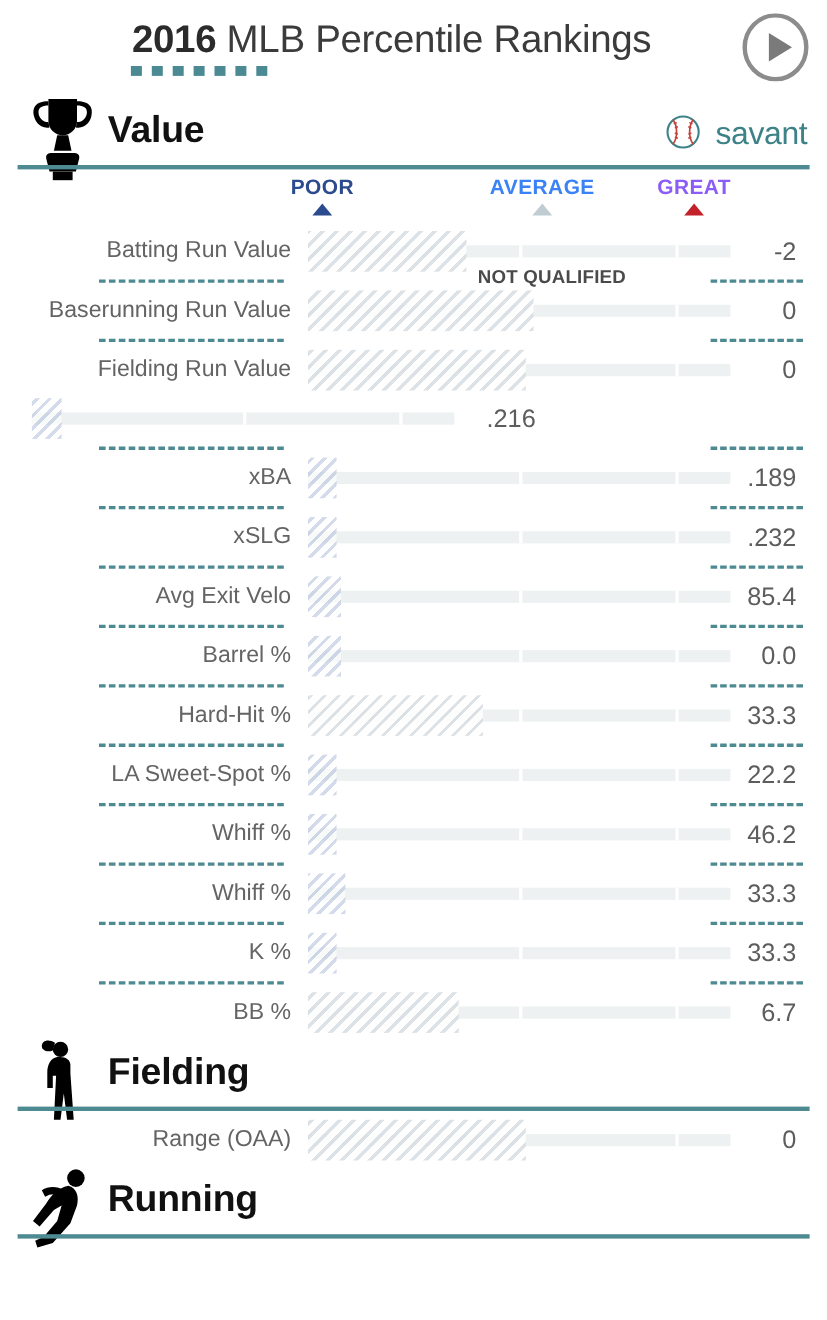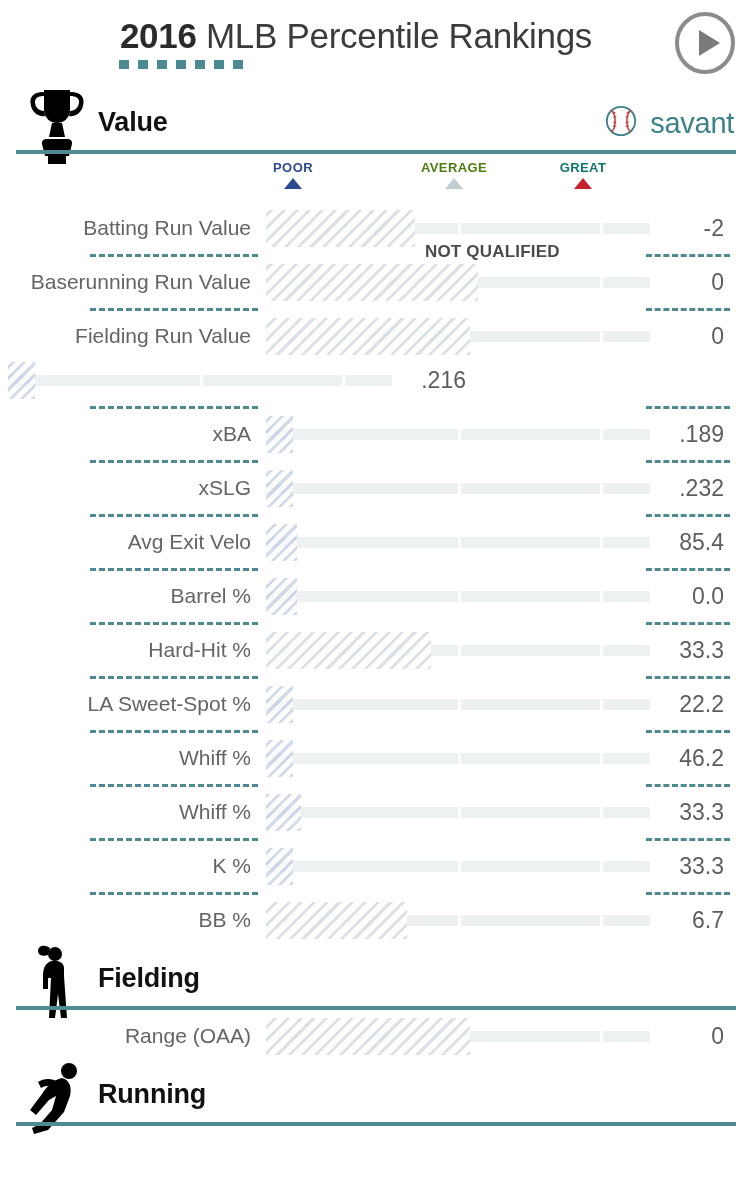--- a/index.html
+++ b/index.html
@@ -60,21 +60,21 @@
     position: absolute;
     left: 22px;
     bottom: -4px;
     width: 70px;
     height: 76px;
   }
   .section-title {
     position: absolute;
     left: 98px;
     bottom: 20px;
-    font-size: 27px;
+    font-size: 34px;
     font-weight: bold;
     color: #111;
     letter-spacing: -0.2px;
   }
   .section-rule {
     position: absolute;
     left: 16px; right: 16px;
     bottom: 4px;
     height: 4px;
     background: #4e8a91;
@@ -94,20 +94,21 @@
   }
 
   
   .rows { position: relative; }
 
   .stat-row {
     position: relative;
     height: 44px;
     display: flex;
     align-items: center;
+    padding-left: 21px;
   }
   .stat-label {
     width: 258px;
     text-align: right;
     padding-right: 7px;
     font-size: 21px;
     color: #646464;
     white-space: nowrap;
   }
   .bar-area {
@@ -191,35 +192,35 @@
 
   
   .legend {
     position: relative;
     height: 48px;
   }
   .legend-item {
     position: absolute;
     top: 2px;
     text-align: center;
-    font-size: 13px;
+    font-size: 19px;
     font-weight: bold;
     letter-spacing: .4px;
   }
   .legend-item .tri {
     margin: 3px auto 0;
     width: 0; height: 0;
     border-left: 9px solid transparent;
     border-right: 9px solid transparent;
   }
   .lg-poor    { left: 248px; width: 90px; color: #2c4b8f; }
   .lg-poor .tri    { border-bottom: 11px solid #2c4b8f; }
-  .lg-average { left: 384px; width: 140px; color: #4d7c0f; }
+  .lg-average { left: 423px; width: 140px; color: #3b82f6; }
   .lg-average .tri { border-bottom: 11px solid #bfcdd3; }
-  .lg-great   { left: 528px; width: 110px; color: #0f766e; }
+  .lg-great   { left: 576px; width: 110px; color: #8b5cf6; }
   .lg-great .tri   { border-bottom: 11px solid #c4222b; }
 </style>
 </head>
 <body>
 
 <div class="header">
   <div class="title">
     <span class="yr">2016</span><span class="rest"> MLB Percentile Rankings</span>
   </div>
   <div class="title-dots">

